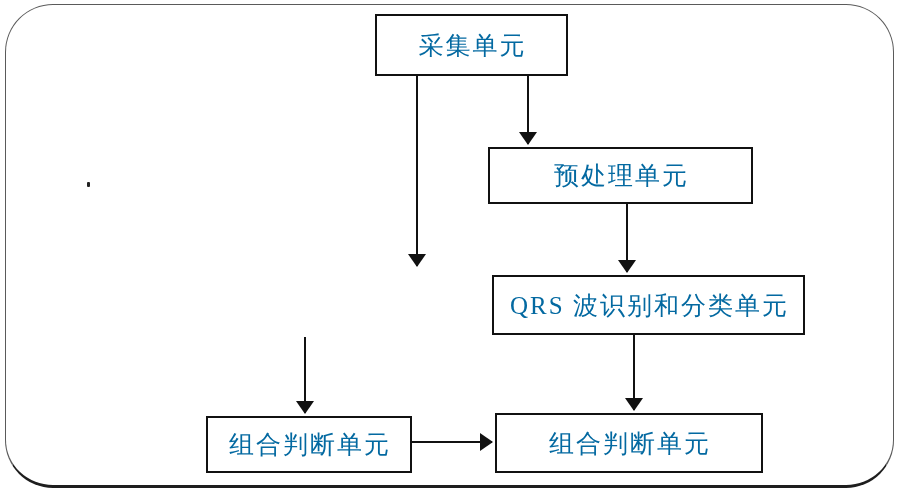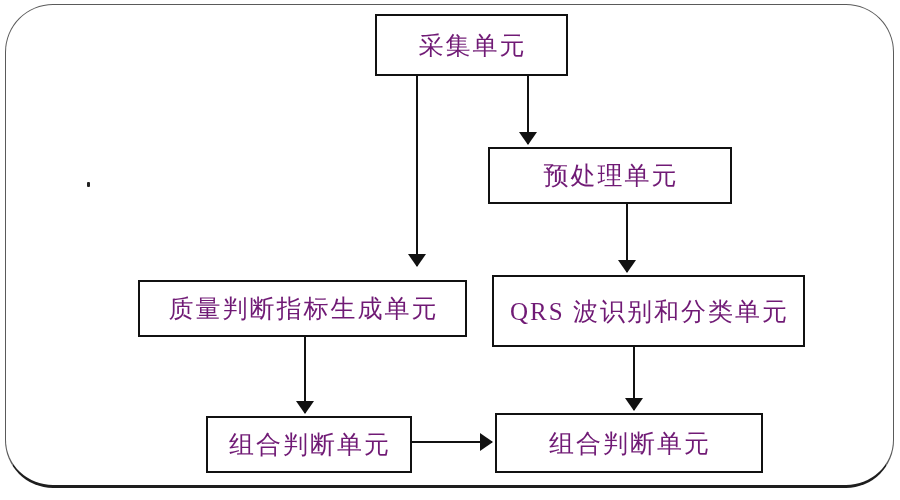--- a/index.html
+++ b/index.html
@@ -26,41 +26,41 @@
     left: 0; top: 0;
     width: 900px; height: 500px;
     pointer-events: none;
   }
   .edges line { stroke: #111; stroke-width: 2; }
   .node {
     position: absolute;
     box-sizing: border-box;
     background: #ffffff;
     border: 2px solid #111;
-    color: #701a75;
+    color: #0369a1;
     display: flex;
     align-items: center;
     justify-content: center;
     font-size: 25px;
     letter-spacing: 2px;
     white-space: nowrap;
     text-indent: 2px;
   }
   .speck {
     position: absolute;
     left: 87px; top: 182px;
     width: 3px; height: 5px;
     background: #222;
     border-radius: 1px;
   }
   
   #n-collect     { left: 375px; top:  14px; width: 193px; height: 62px; }
-  #n-preprocess  { left: 488px; top: 147px; width: 244px; height: 57px; }
+  #n-preprocess  { left: 488px; top: 147px; width: 265px; height: 57px; }
   #n-quality     { left: 138px; top: 280px; width: 329px; height: 57px; }
-  #n-qrs         { left: 492px; top: 275px; width: 313px; height: 72px; }
+  #n-qrs         { left: 492px; top: 275px; width: 313px; height: 60px; }
   #n-select      { left: 206px; top: 416px; width: 206px; height: 57px; }
   #n-combine     { left: 495px; top: 413px; width: 268px; height: 60px; text-align: center; }
 </style>
 </head>
 <body>
 
 <div class="stage">
 
   <div class="outer-frame"></div>
 
@@ -73,20 +73,19 @@
     <line x1="417" y1="76" x2="417" y2="266" marker-end="url(#ah)"></line>
     <line x1="528" y1="76" x2="528" y2="144" marker-end="url(#ah)"></line>
     <line x1="627" y1="204" x2="627" y2="272" marker-end="url(#ah)"></line>
     <line x1="634" y1="335" x2="634" y2="410" marker-end="url(#ah)"></line>
     <line x1="305" y1="337" x2="305" y2="413" marker-end="url(#ah)"></line>
     <line x1="412" y1="442" x2="492" y2="442" marker-end="url(#ah)"></line>
   </svg>
 
   <div class="node" id="n-collect">采集单元</div>
   <div class="node" id="n-preprocess">预处理单元</div>
-  <div class="node" id="n-quality">质量判断指标生成单元</div>
   <div class="node" id="n-qrs">QRS 波识别和分类单元</div>
   <div class="node" id="n-select">组合判断单元</div>
   <div class="node" id="n-combine">组合判断单元</div>
 
   <div class="speck"></div>
 
 </div>
 
 </body></html>

